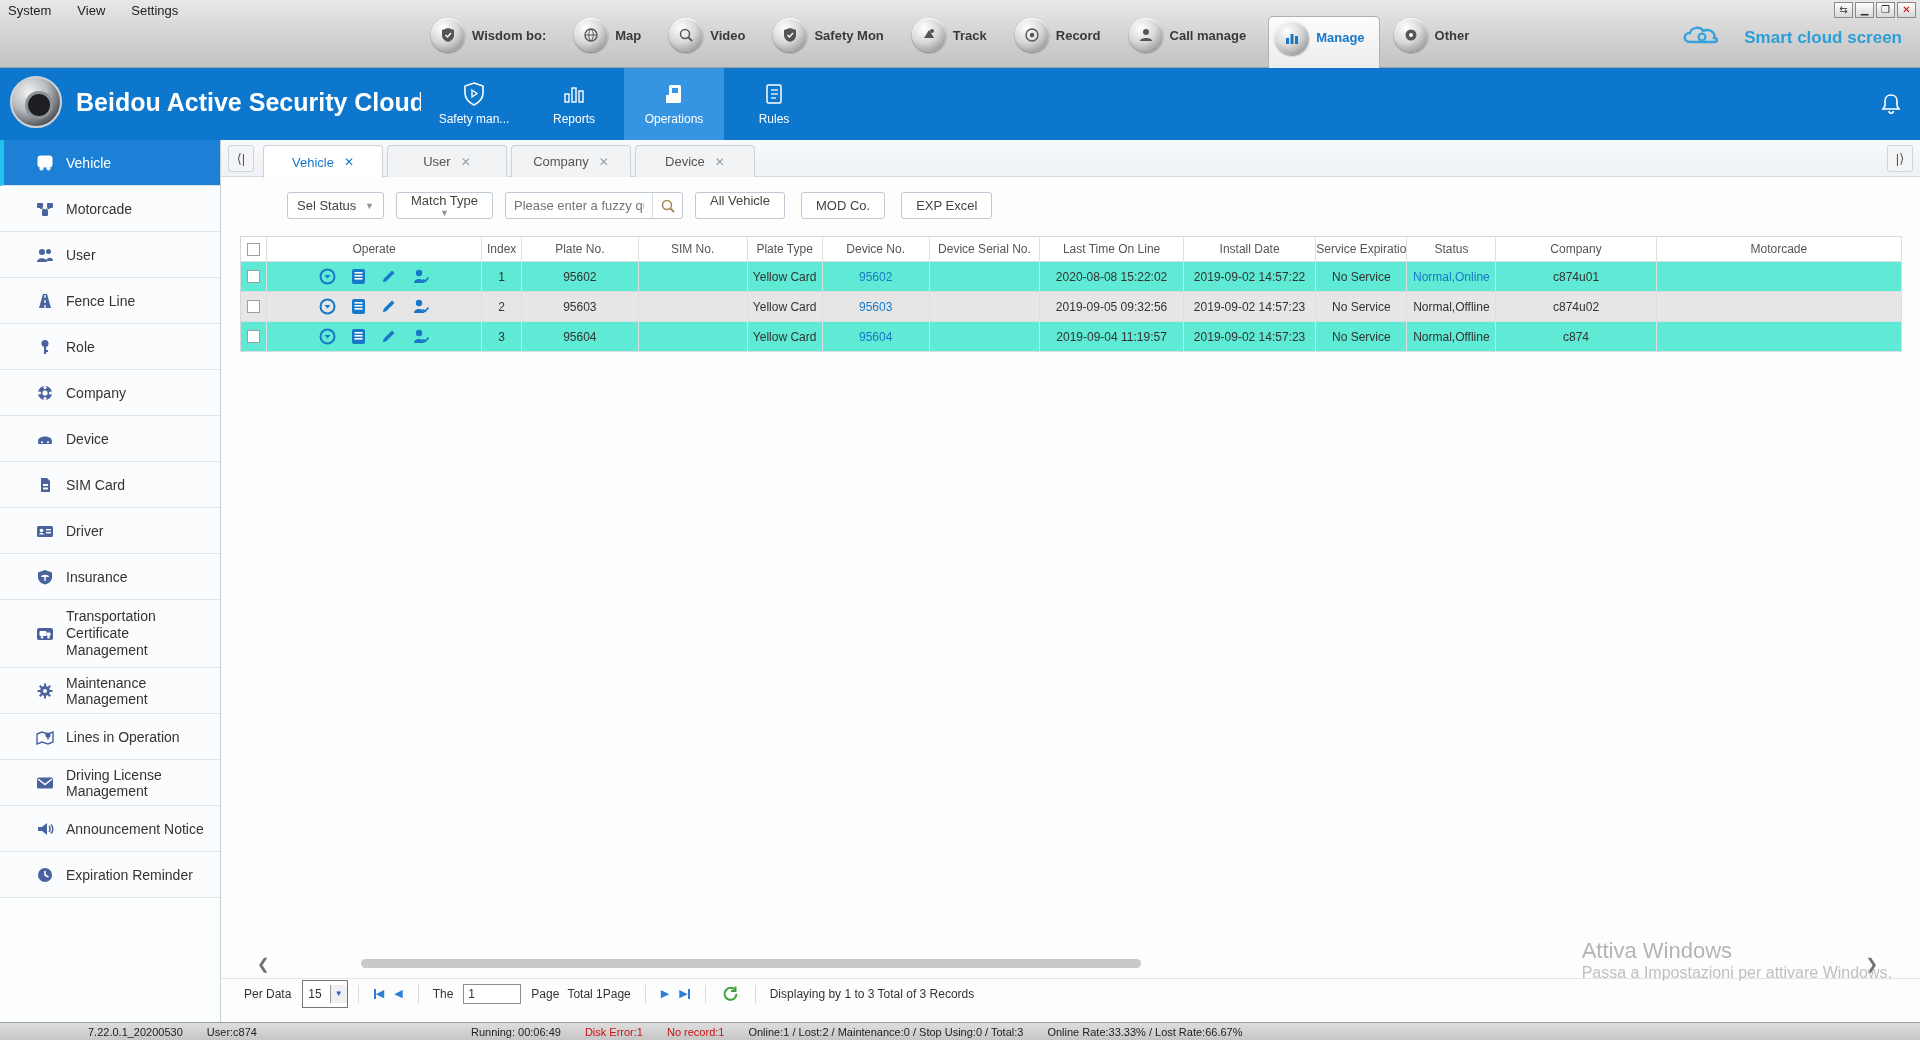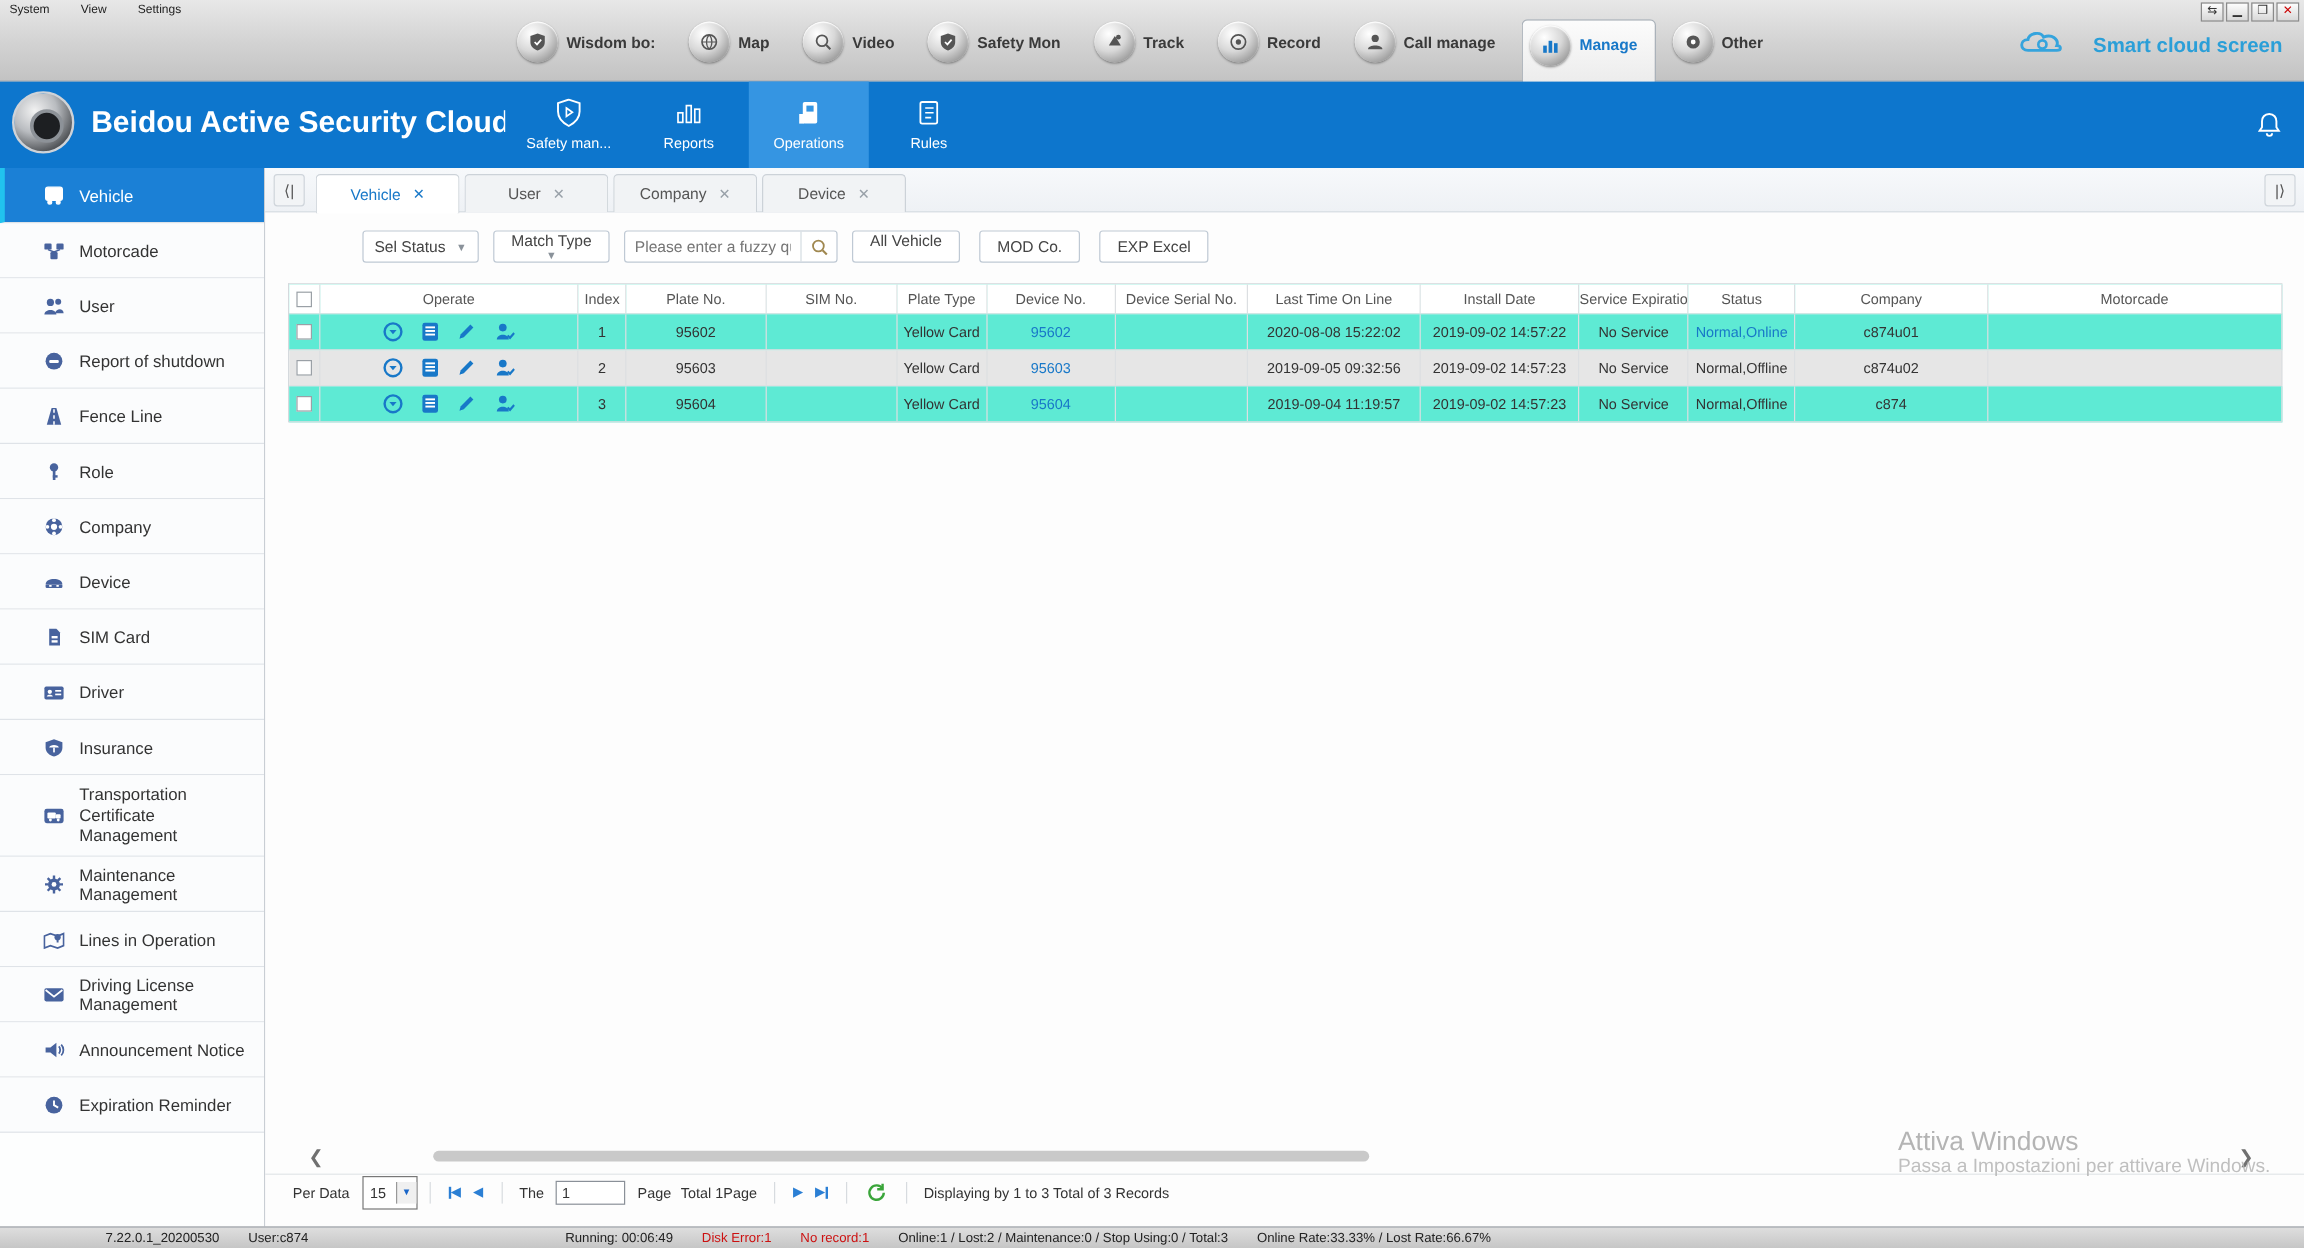--- a/index.html
+++ b/index.html
@@ -2,21 +2,21 @@
 <html><head>
 <meta charset="utf-8">
 <style>
   * { margin:0; padding:0; box-sizing:border-box; }
   html,body { width:1920px; height:1040px; overflow:hidden;
     font-family:"Liberation Sans","DejaVu Sans",sans-serif; background:#e9e9e9; }
 
   
   #titlebar { position:absolute; left:0; top:0; width:1920px; height:68px;
     background:linear-gradient(#e8e8e8,#d2d2d2 55%,#c3c3c3); border-bottom:1px solid #9aa0a6; }
-  #menubar { position:absolute; left:8px; top:3px; display:flex; gap:26px; font-size:10px; color:#222; }
+  #menubar { position:absolute; left:8px; top:3px; display:flex; gap:26px; font-size:13px; color:#222; }
   #menubar span { cursor:default; }
   #winctrls { position:absolute; right:4px; top:2px; display:flex; gap:2px; }
   .wbtn { width:19px; height:16px; background:linear-gradient(#fdfdfd,#d8d8d8);
     border:1px solid #8a8a8a; font-size:10px; line-height:14px; text-align:center; color:#333; }
   .wbtn.close { color:#c00; font-weight:bold; }
   #toolbar { position:absolute; left:425px; top:14px; display:flex; align-items:center; gap:8px; }
   .tool { display:flex; align-items:center; gap:7px; padding:4px 14px 4px 6px; }
   .tool.active { background:linear-gradient(#fcfcfc,#ececec); border:1px solid #aab2ba;
     border-bottom:none; border-radius:5px 5px 0 0; padding-bottom:14px; margin-bottom:-14px; }
   .orb { width:34px; height:34px; border-radius:50%;
@@ -63,21 +63,21 @@
   #tabs { position:absolute; left:42px; top:5px; display:flex; gap:4px; }
   .dtab { width:120px; height:32px; display:flex; align-items:center; justify-content:center; gap:10px;
     background:#f1f3f5; border:1px solid #ccd2d8; border-bottom:none; border-radius:4px 4px 0 0;
     font-size:13px; color:#555; }
   .dtab.active { background:#fff; color:#1878c8; height:33px; }
   .dtab .x { font-size:12px; color:#98a0a8; }
   .dtab.active .x { color:#1878c8; }
 
   #filters { position:absolute; left:66px; top:52px; display:flex; align-items:center; }
   .drop { width:97px; height:27px; border:1px solid #bfc9d4; border-radius:3px; background:#fff;
-    display:flex; align-items:center; justify-content:space-between; padding:0 9px; font-size:13px; color:#444;margin-left:15px; }
+    display:flex; align-items:center; justify-content:space-between; padding:0 9px; font-size:13px; color:#444; }
   .drop .caret { color:#8a929a; font-size:9px; }
   #searchwrap { display:flex; height:27px; margin-left:12px; border:1px solid #bfc9d4; border-radius:3px; background:#fff; }
   #searchwrap input { width:146px; border:none; outline:none; padding:0 8px; font-size:13px; color:#555;
     font-family:inherit; background:transparent; }
   #searchbtn { width:30px; border-left:1px solid #d5dce2; display:flex; align-items:center; justify-content:center; }
   .fbtn { height:27px; border:1px solid #bfc9d4; border-radius:3px; background:#fff; color:#444;
     font-size:13px; padding:0 14px; display:flex; align-items:center; }
   .gap12 { margin-left:12px;flex-direction:column; } .gap16 { margin-left:16px; }
 
   
@@ -322,29 +322,20 @@
           <path d="M1 15 C1 10 11 10 11 15 Z" fill="#48639e"></path>
           <circle cx="12.5" cy="4.5" r="2.5" fill="#48639e"></circle>
           <path d="M10 14 C11 9.5 17 10 17 14 Z" fill="#48639e"></path>
         </svg>
       </span>
     <span>User</span>
   </div>
   <div class="side-item">
     <span class="sicon">
         <svg width="18" height="16">
-          <circle cx="9" cy="8" r="7" fill="#48639e"></circle>
-          <rect x="5" y="7" width="8" height="2.4" rx="1" fill="#fff"></rect>
-        </svg>
-      </span>
-    <span>Report of shutdown</span>
-  </div>
-  <div class="side-item">
-    <span class="sicon">
-        <svg width="18" height="16">
           <path d="M7 1 H11 L15 15 H3 Z" fill="#48639e"></path>
           <path d="M9 2 V5 M9 7 V10 M9 12 V15" stroke="#fff" stroke-width="1.3"></path>
         </svg>
       </span>
     <span>Fence Line</span>
   </div>
   <div class="side-item">
     <span class="sicon">
         <svg width="18" height="16">
           <circle cx="9" cy="4.5" r="3.5" fill="#48639e"></circle>

